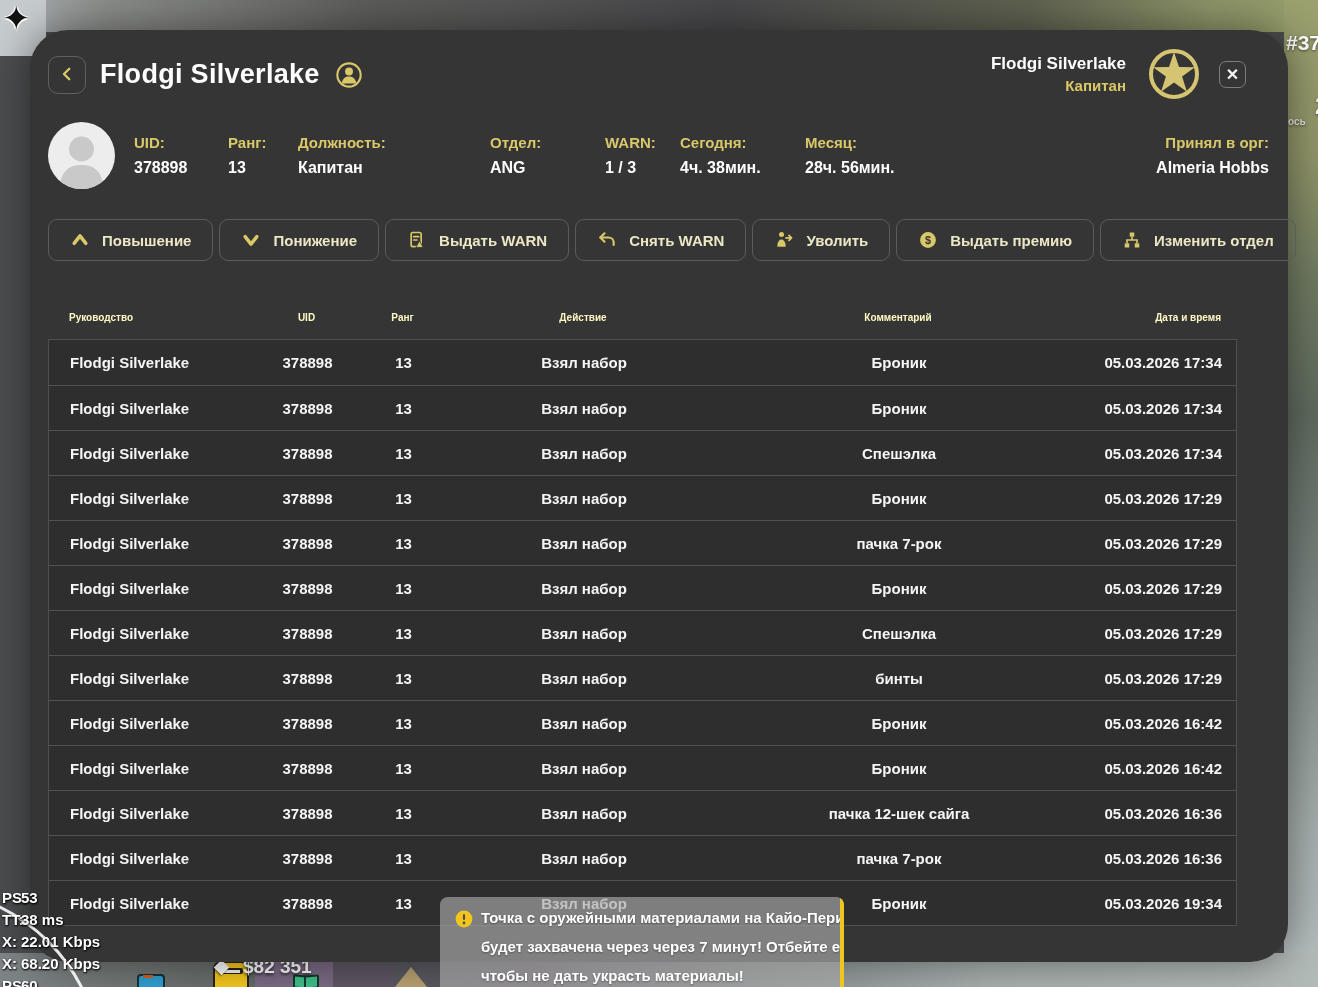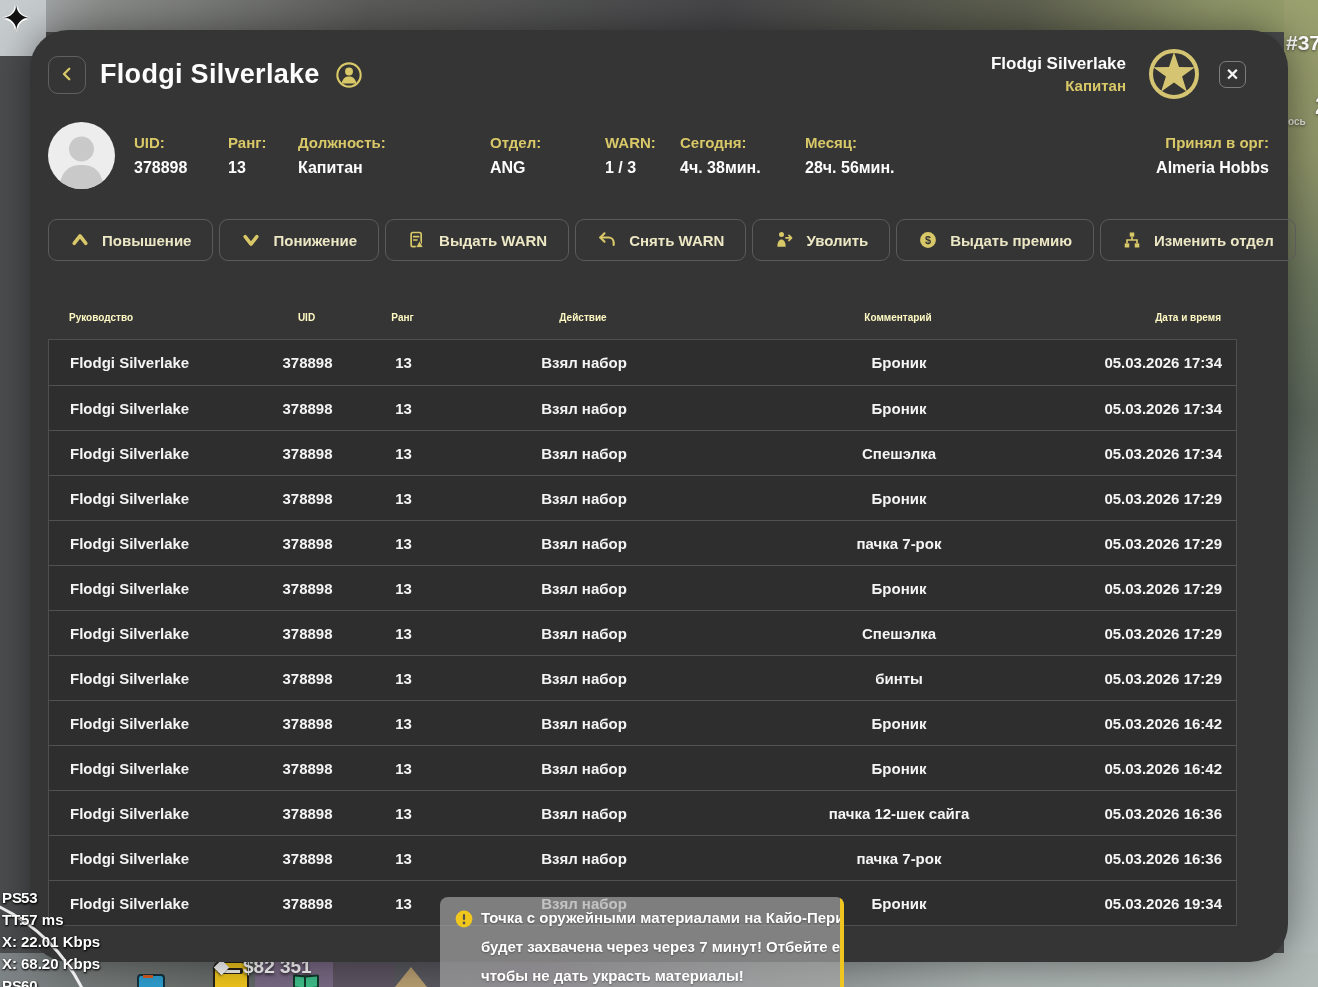--- a/index.html
+++ b/index.html
@@ -434,21 +434,21 @@
   <div class="toast-bar"></div>
 </div>
 
 <div class="debug" id="debug">
     <div class="debug-line">
       <span class="dlabel">PS:</span>
       <span class="dvalue">53</span>
     </div>
     <div class="debug-line">
       <span class="dlabel">TT:</span>
-      <span class="dvalue">57 ms</span>
+      <span class="dvalue">38 ms</span>
     </div>
     <div class="debug-line">
       <span class="dlabel">X:</span>
       <span class="dvalue">22.01 Kbps</span>
     </div>
     <div class="debug-line">
       <span class="dlabel">X:</span>
       <span class="dvalue">68.20 Kbps</span>
     </div>
     <div class="debug-line">

